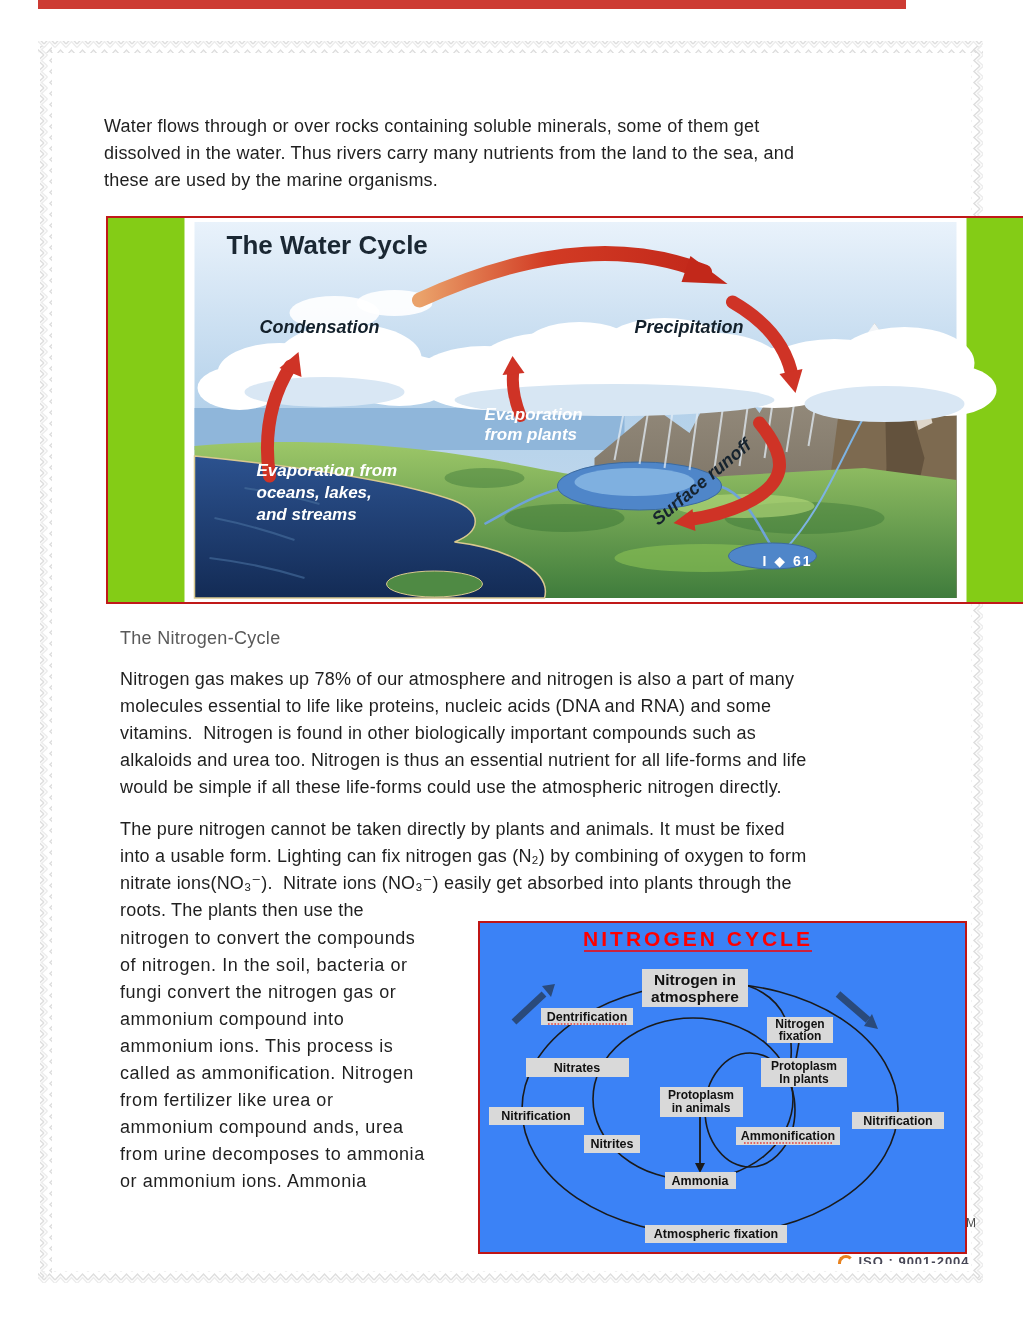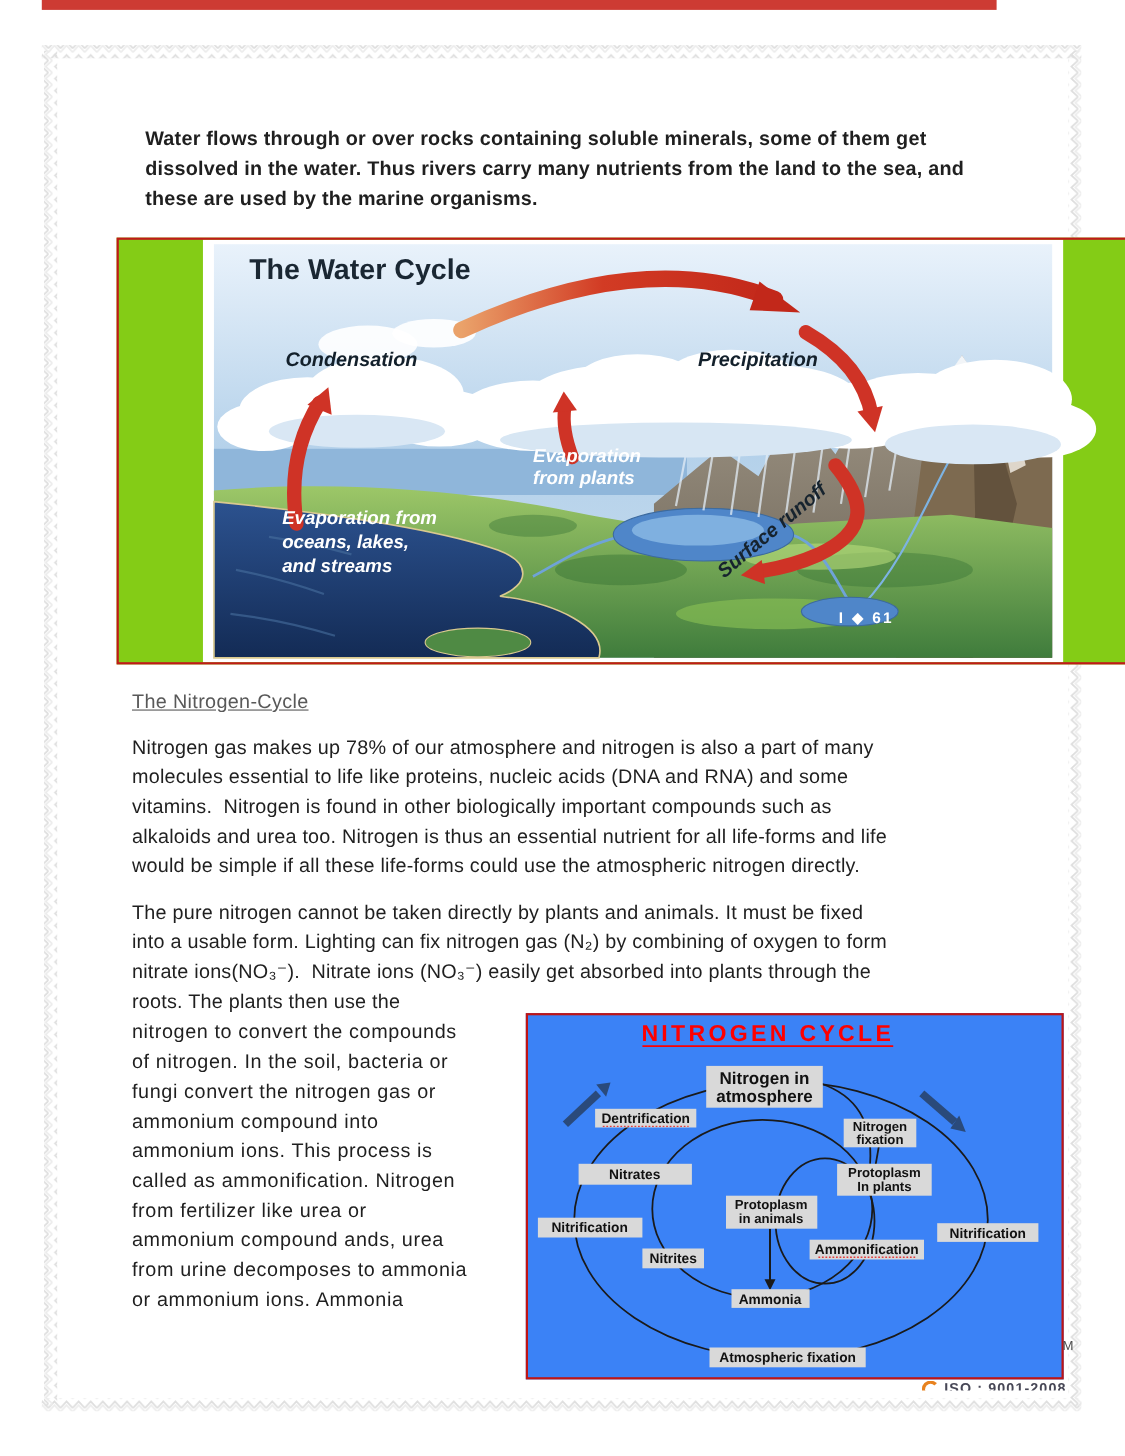--- a/index.html
+++ b/index.html
@@ -39,21 +39,21 @@
         <path d="M8 0 L2 5.5 L8 11" fill="none" stroke="#dedede" stroke-width="1.5"></path>
         <path d="M11.5 0 L5.5 5.5 L11.5 11" fill="none" stroke="#ececec" stroke-width="1.5"></path>
       </pattern>
     </defs>
     <rect x="38" y="41" width="945" height="12" fill="url(#zzh)"></rect>
     <rect x="38" y="1271" width="945" height="12" fill="url(#zzh)"></rect>
     <rect x="40" y="46" width="12" height="1232" fill="url(#zzv)"></rect>
     <rect x="971" y="46" width="12" height="1232" fill="url(#zzv)"></rect>
   </svg>
 
-  <div class="para" style="left:132px;top:113px;font-weight:bold;">Water flows through or over rocks containing soluble minerals, some of them get<br>dissolved in the water. Thus rivers carry many nutrients from the land to the sea, and<br>these are used by the marine organisms.</div>
+  <div class="para" style="left:104px;top:113px;">Water flows through or over rocks containing soluble minerals, some of them get<br>dissolved in the water. Thus rivers carry many nutrients from the land to the sea, and<br>these are used by the marine organisms.</div>
 
   <div class="waterfig">
     <svg viewBox="0 0 782 384">
       <defs>
         <linearGradient id="sky" x1="0" y1="0" x2="0" y2="1">
           <stop offset="0" stop-color="#e9f2fb"></stop>
             <stop offset=".5" stop-color="#b4d1ea"></stop>
           <stop offset="1" stop-color="#cadeef"></stop>
         </linearGradient>
         <linearGradient id="sea" x1="0" y1="0" x2="0" y2="1">
@@ -172,21 +172,21 @@
       <g font-size="17" font-weight="bold" font-style="italic" fill="#ffffff">
         <text x="72" y="258">Evaporation from</text>
         <text x="72" y="280">oceans, lakes,</text>
         <text x="72" y="302">and streams</text>
       </g>
       <text x="517" y="270" font-size="18" font-weight="bold" font-style="italic" fill="#16232e" text-anchor="middle" transform="rotate(-40 517 264)">Surface runoff</text>
       <text x="578" y="348" font-size="14" font-weight="bold" fill="#ffffff" letter-spacing="2">I ◆ 61</text>
     </svg>
   </div>
 
-  <div class="heading" style="left:120px;top:628px;text-decoration:underline;">The Nitrogen-Cycle</div>
+  <div class="heading" style="left:120px;top:628px;">The Nitrogen-Cycle</div>
 
   <div class="para" style="left:120px;top:666px;">Nitrogen gas makes up 78% of our atmosphere and nitrogen is also a part of many<br>molecules essential to life like proteins, nucleic acids (DNA and RNA) and some<br>vitamins.  Nitrogen is found in other biologically important compounds such as<br>alkaloids and urea too. Nitrogen is thus an essential nutrient for all life-forms and life<br>would be simple if all these life-forms could use the atmospheric nitrogen directly.</div>
 
   <div class="para col" style="left:120px;top:925px;">nitrogen to convert the compounds<br>of nitrogen. In the soil, bacteria or<br>fungi convert the nitrogen gas or<br>ammonium compound into<br>ammonium ions. This process is<br>called as ammonification. Nitrogen<br>from fertilizer like urea or<br>ammonium compound ands, urea<br>from urine decomposes to ammonia<br>or ammonium ions. Ammonia</div>
 
   <div class="para" style="left:120px;top:816px;">The pure nitrogen cannot be taken directly by plants and animals. It must be fixed<br>into a usable form. Lighting can fix nitrogen gas (N₂) by combining of oxygen to form<br>nitrate ions(NO₃⁻).  Nitrate ions (NO₃⁻) easily get absorbed into plants through the<br>roots. The plants then use the</div>
 
   <div class="nitrofig">
     <svg viewBox="0 0 485 329">
 
@@ -270,16 +270,16 @@
           <text x="236" y="315" text-anchor="middle" font-size="12.5">Atmospheric fixation</text>
         </g>
       </g>
     </svg>
   </div>
 
   <span class="watermark-m">M</span>
 
   <div class="iso">
     <span class="swoosh"></span>
-    <span class="isotext">ISO : 9001-2008</span>
+    <span class="isotext">ISO : 9001-2004</span>
   </div>
 
 </div>
 
 </body></html>

